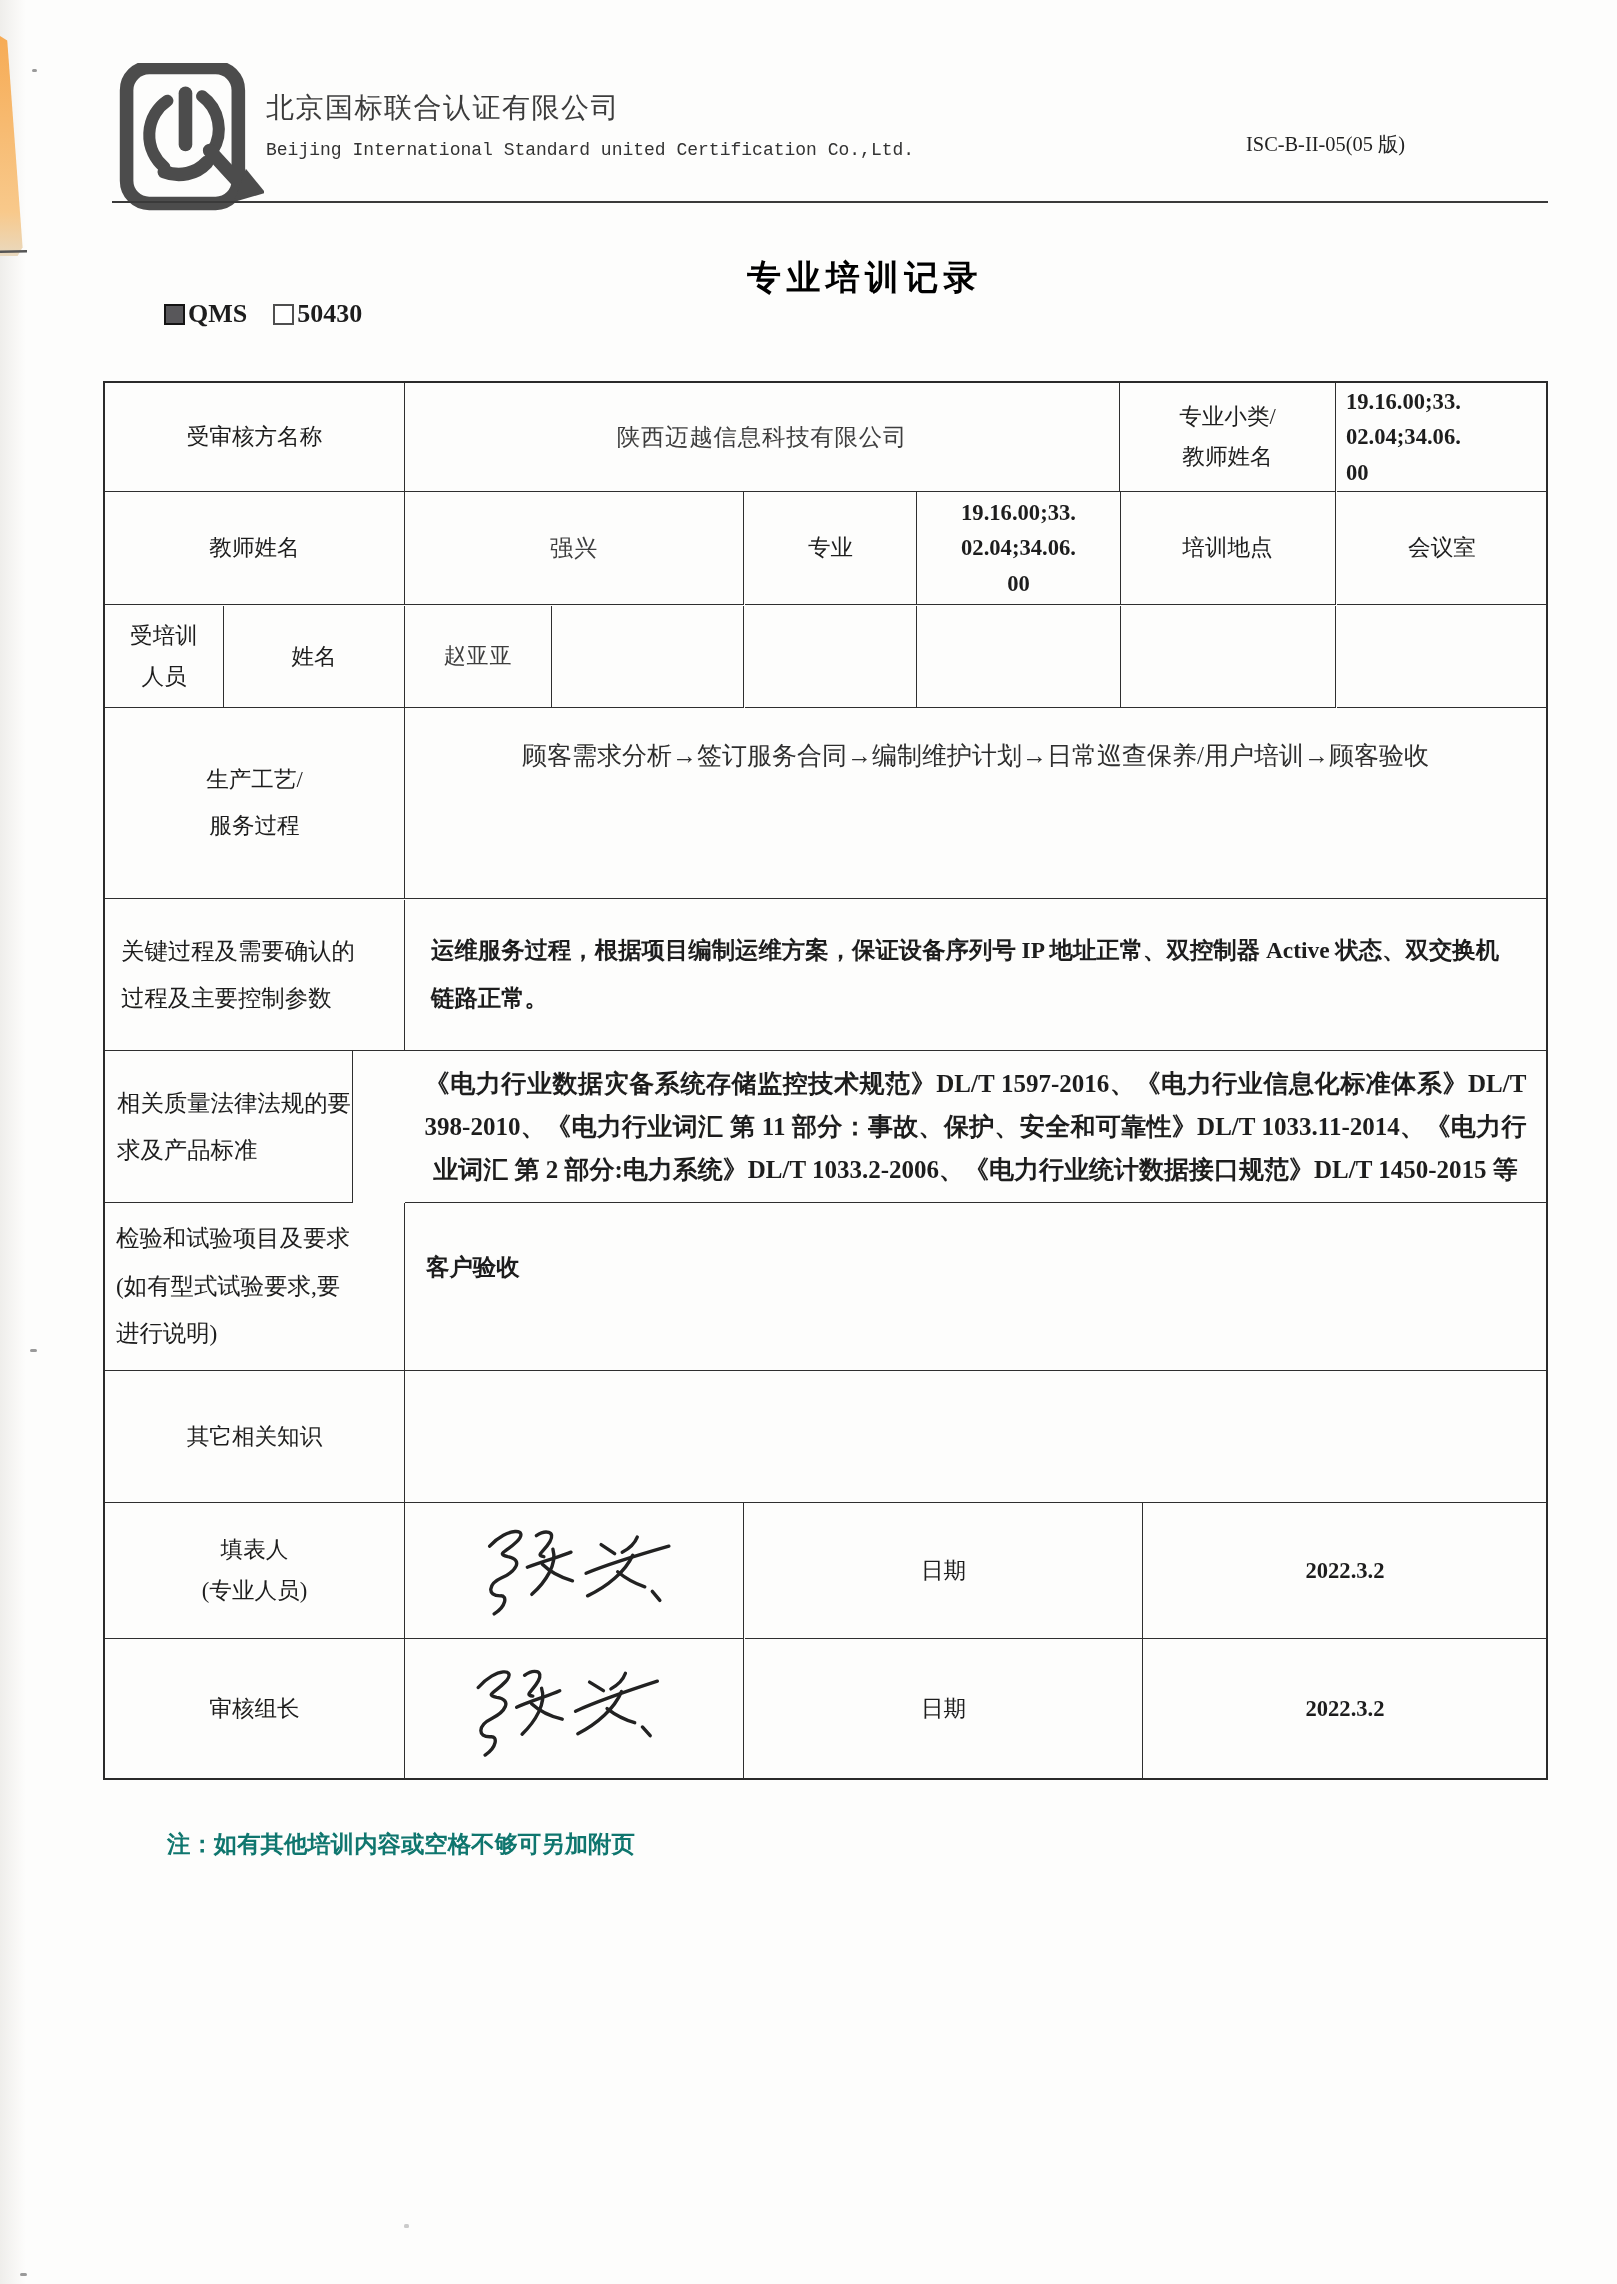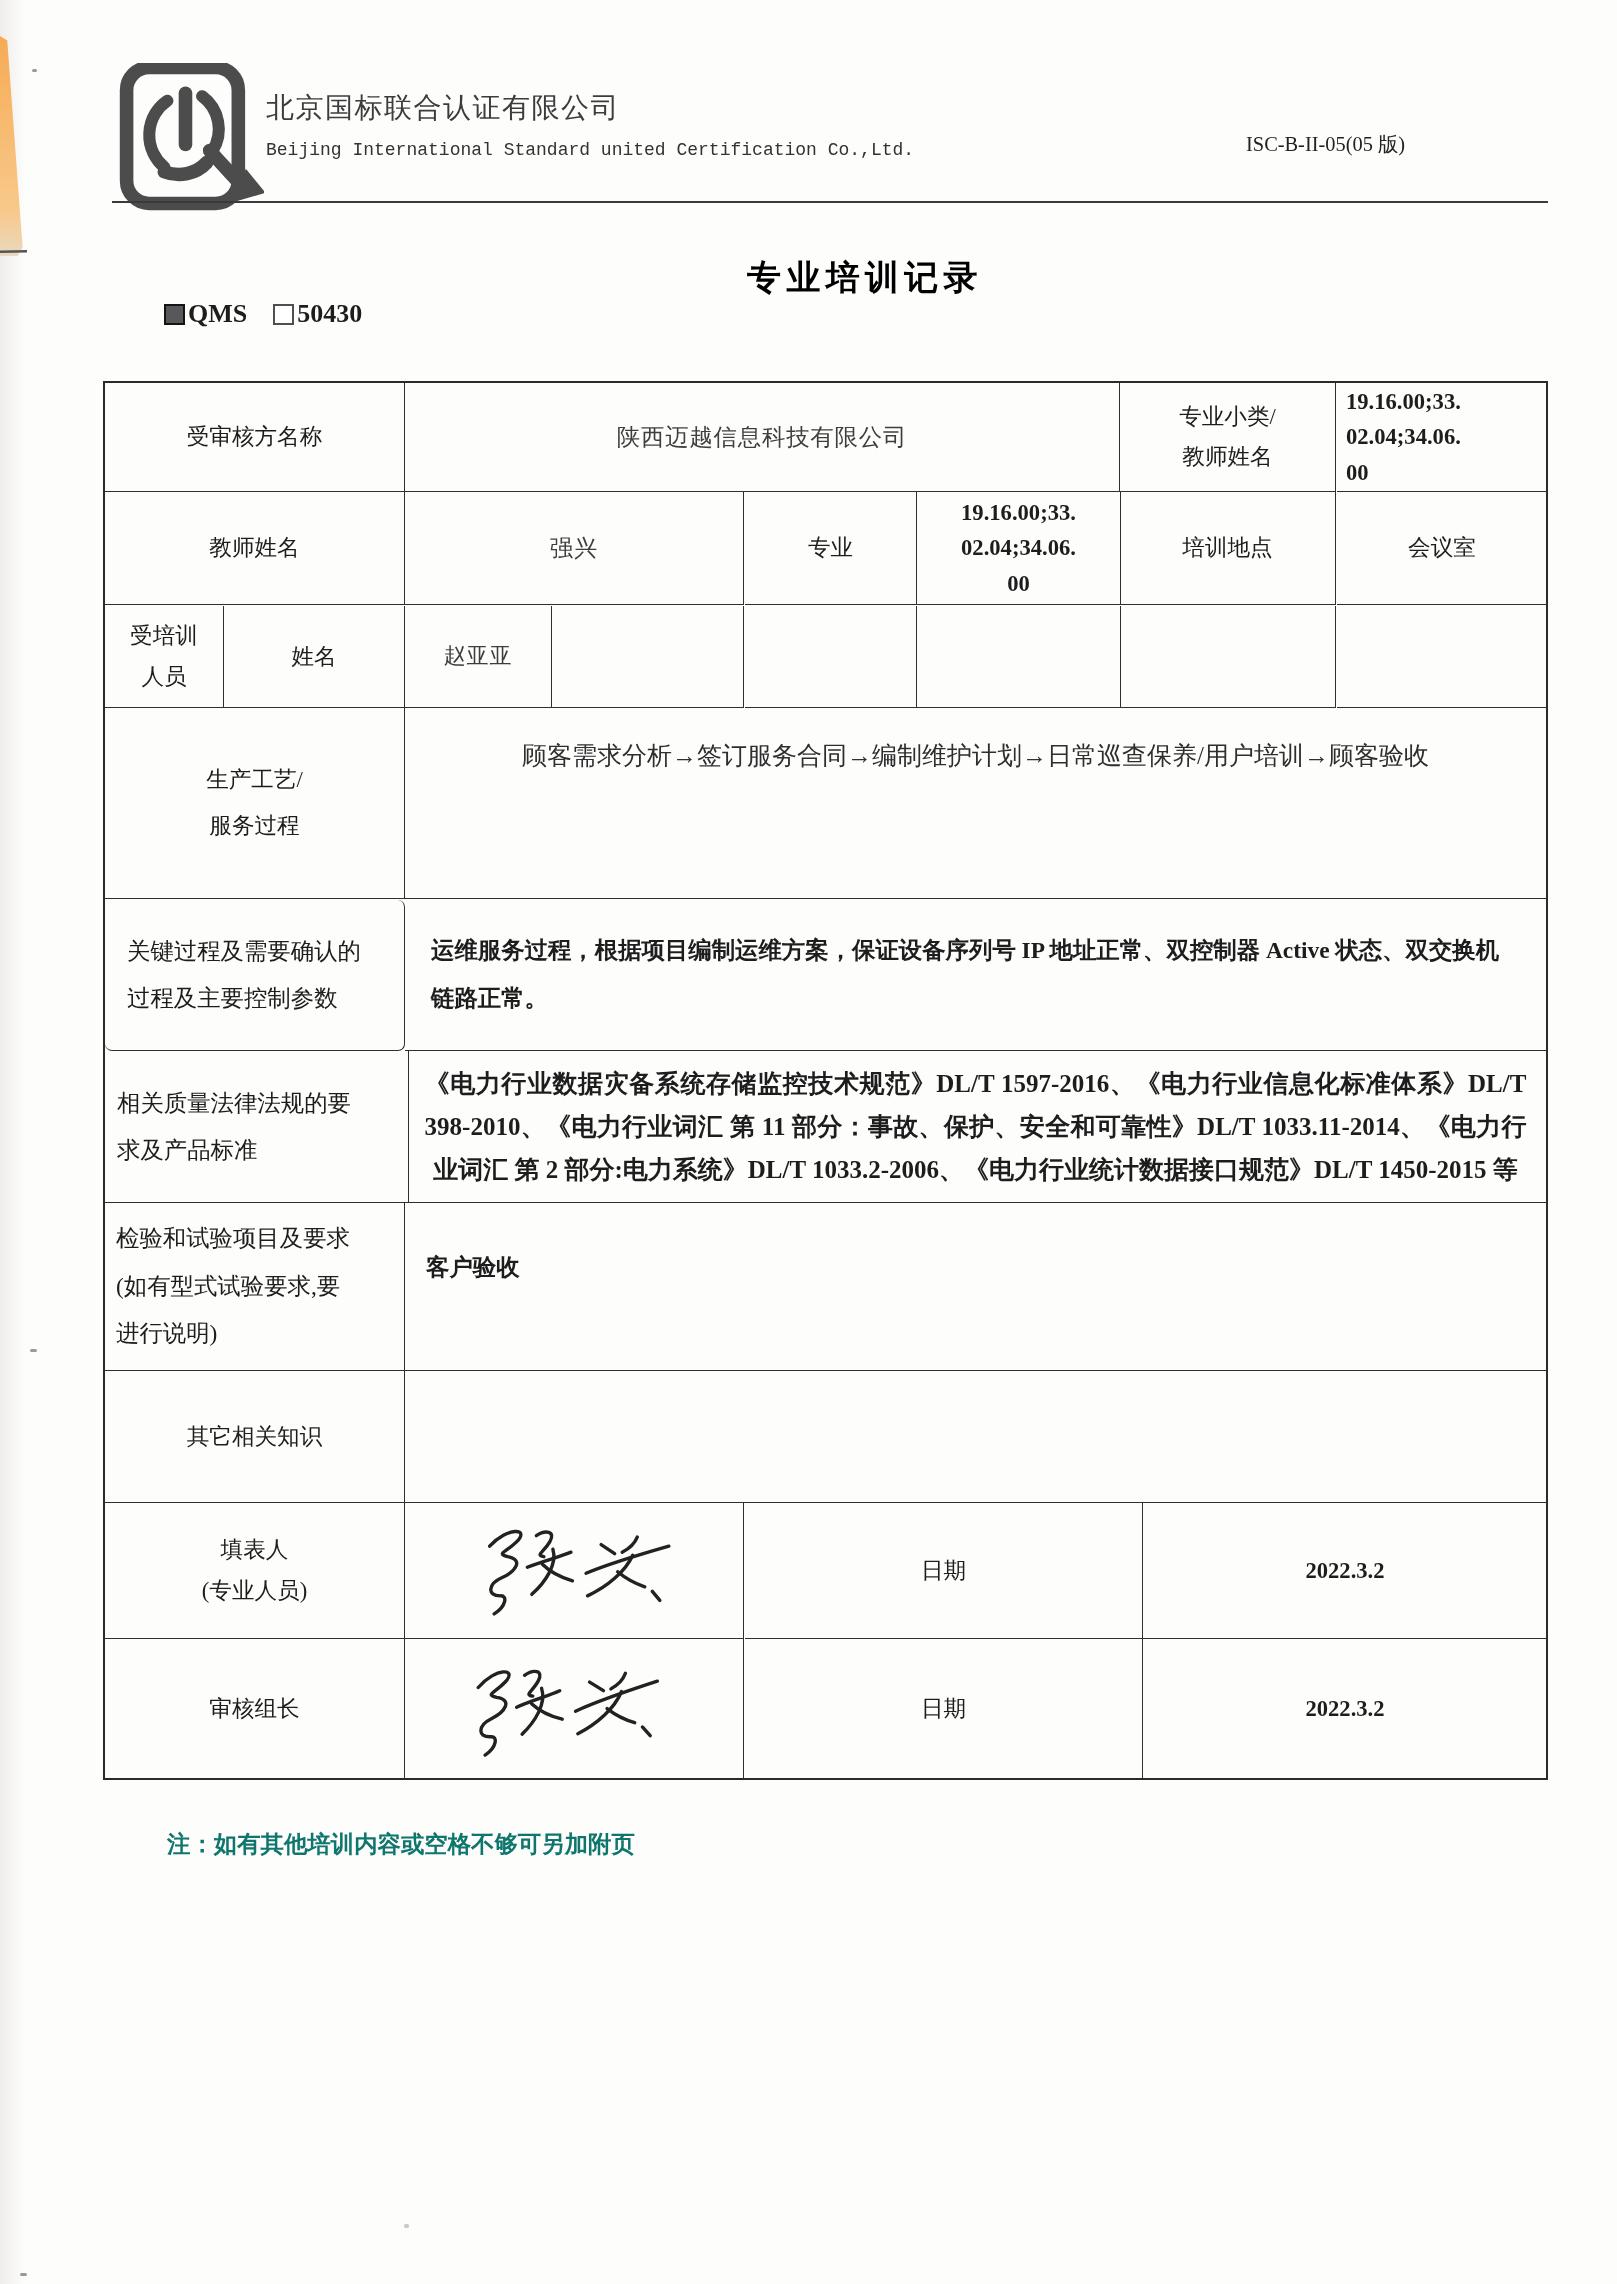--- a/index.html
+++ b/index.html
@@ -159,29 +159,29 @@
       </div>
 
     <div class="cell" style="left:0;top:324px;width:300px;height:192px;line-height:2.0;">
       <span class="ln">生产工艺/</span>
       <span class="ln">服务过程</span>
       </div>
     <div class="cell nr" style="left:300px;top:324px;width:1141px;height:192px;justify-content:flex-start;">
       <span class="para" style="padding-top:24px;font-size:25px;line-height:2.0;color:#2e2e2e;">顾客需求分析→签订服务合同→编制维护计划→日常巡查保养/用户培训→顾客验收</span>
       </div>
 
-    <div class="cell left" style="left:0;top:517px;width:300px;height:151px;padding-left:22px;line-height:2.0;font-size:23.4px;border-radius:7px;">
+    <div class="cell left" style="left:0;top:517px;width:300px;height:151px;padding-left:16px;line-height:2.0;font-size:23.4px;">
       <span class="ln">关键过程及需要确认的</span>
       <span class="ln">过程及主要控制参数</span>
       </div>
     <div class="cell nr left bold" style="left:300px;top:517px;width:1141px;height:151px;">
       <span class="para" style="font-size:23.4px;line-height:2.05;text-align:left;">运维服务过程，根据项目编制运维方案，保证设备序列号 IP 地址正常、双控制器 Active 状态、双交换机链路正常。</span>
       </div>
 
-    <div class="cell left" style="left:0;top:668px;width:304px;height:152px;padding-left:12px;line-height:2.0;font-size:23.4px;">
+    <div class="cell left" style="left:0;top:668px;width:248px;height:152px;padding-left:12px;line-height:2.0;font-size:23.4px;">
       <span class="ln">相关质量法律法规的要</span>
       <span class="ln">求及产品标准</span>
       </div>
     <div class="cell nr bold" style="left:300px;top:668px;width:1141px;height:152px;">
       <span class="para" style="font-size:25px;line-height:1.73;text-align:justify;text-align-last:center;padding:4.5px 19.6px;">《电力行业数据灾备系统存储监控技术规范》DL/T 1597-2016、《电力行业信息化标准体系》DL/T 398-2010、《电力行业词汇 第 11 部分：事故、保护、安全和可靠性》DL/T 1033.11-2014、《电力行业词汇 第 2 部分:电力系统》DL/T 1033.2-2006、《电力行业统计数据接口规范》DL/T 1450-2015 等</span>
       </div>
 
     <div class="cell left" style="left:0;top:820px;width:300px;height:168px;padding-left:11px;line-height:2.05;font-size:23.4px;">
       <span class="ln">检验和试验项目及要求</span>
       <span class="ln">(如有型式试验要求,要</span>

